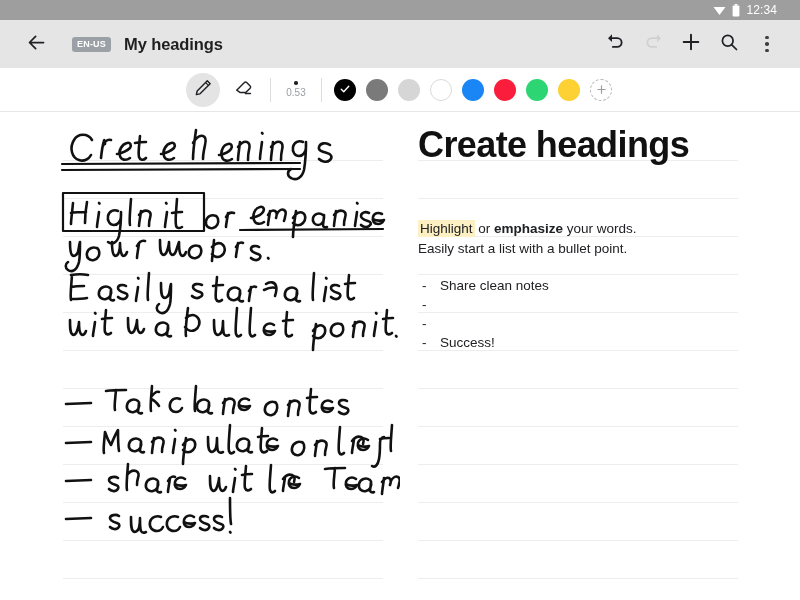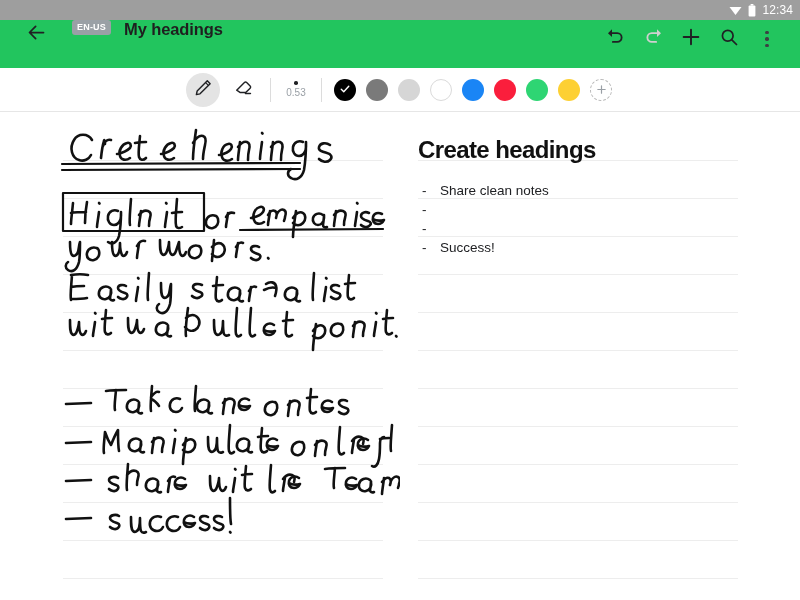--- a/index.html
+++ b/index.html
@@ -9,34 +9,34 @@
     font-family: "Liberation Sans", sans-serif;
     background: #ffffff;
     overflow: hidden;
   }
 
   
   .status-bar {
     height: 20px; width: 100%;
     background: #9e9e9e;
     display: flex; align-items: center; justify-content: flex-end;
-    padding-right: 7px;
+    padding-right: 23px;
     gap: 6px;
   }
   .status-bar .sb-icon { display: flex; align-items: center; }
   .status-bar .sb-time {
     color: #ffffff; font-size: 12px; letter-spacing: .1px;
     font-family: "Liberation Sans", sans-serif;
   }
 
   
   .app-bar {
     height: 48px; width: 100%;
-    background: #22c55e;
-    display: flex; align-items: flex-start;
+    background: #e5e5e5;
+    display: flex; align-items: center;
     padding: 0 14px 0 22px;
   }
   .back-btn { width: 28px; height: 28px; display:flex; align-items:center; justify-content:center; cursor:pointer; }
   .lang-badge {
     background: #9aa0a6; color:#ffffff;
     font-size: 9px; font-weight: 700; letter-spacing: .2px;
     border-radius: 3px; padding: 3px 5px 3px 5px;
     margin-left: 22px; line-height: 1;
   }
   .doc-title {
@@ -104,23 +104,23 @@
   
   .hw-layer { position:absolute; left:0; top:0; width:400px; height:487px; }
 
   
   .typed {
     position: absolute;
     left: 18px; top: 8px;
     width: 340px;
   }
   .typed-heading {
-    font-size: 24px; font-weight: 700; color:#111111;
+    font-size: 36px; font-weight: 700; color:#111111;
     letter-spacing: -.6px; line-height: 1.15;
-    margin-top: 16px;
+    margin-top: 4px;
   }
   .typed-body { margin-top: 54px; font-size: 13.5px; color:#202124; line-height: 1.45; }
   .typed-body .hl { background:#fdf0c2; padding: 1px 2px 1px 2px; }
   .typed-body b { font-weight: 700; }
   .typed-list { margin-top: 17px; font-size: 13.5px; color:#202124; }
   .typed-list .li { display:flex; gap: 12px; line-height: 1.42; padding-left: 4px; }
   .typed-list .li .dash { color:#202124; width: 6px; }
 </style>
 </head>
 <body>
@@ -447,20 +447,26 @@
       <div class="rule-line" style="left:18px; width:320px; top:314px;"></div>
       <div class="rule-line" style="left:18px; width:320px; top:352px;"></div>
       <div class="rule-line" style="left:18px; width:320px; top:390px;"></div>
       <div class="rule-line" style="left:18px; width:320px; top:428px;"></div>
       <div class="rule-line" style="left:18px; width:320px; top:466px;"></div>
     </div>
 
     <div class="typed">
       <div class="typed-heading">Create headings</div>
 
+      <div class="typed-body">
+        <div>
+          <span class="hl">Highlight</span><span> or </span><b>emphasize</b><span> your words.</span>
+        </div>
+        <div>Easily start a list with a bullet point.</div>
+      </div>
 
       <div class="typed-list">
         <div class="li">
           <span class="dash">-</span>
           <span>Share clean notes</span>
         </div>
         <div class="li">
           <span class="dash">-</span>
         </div>
         <div class="li">

